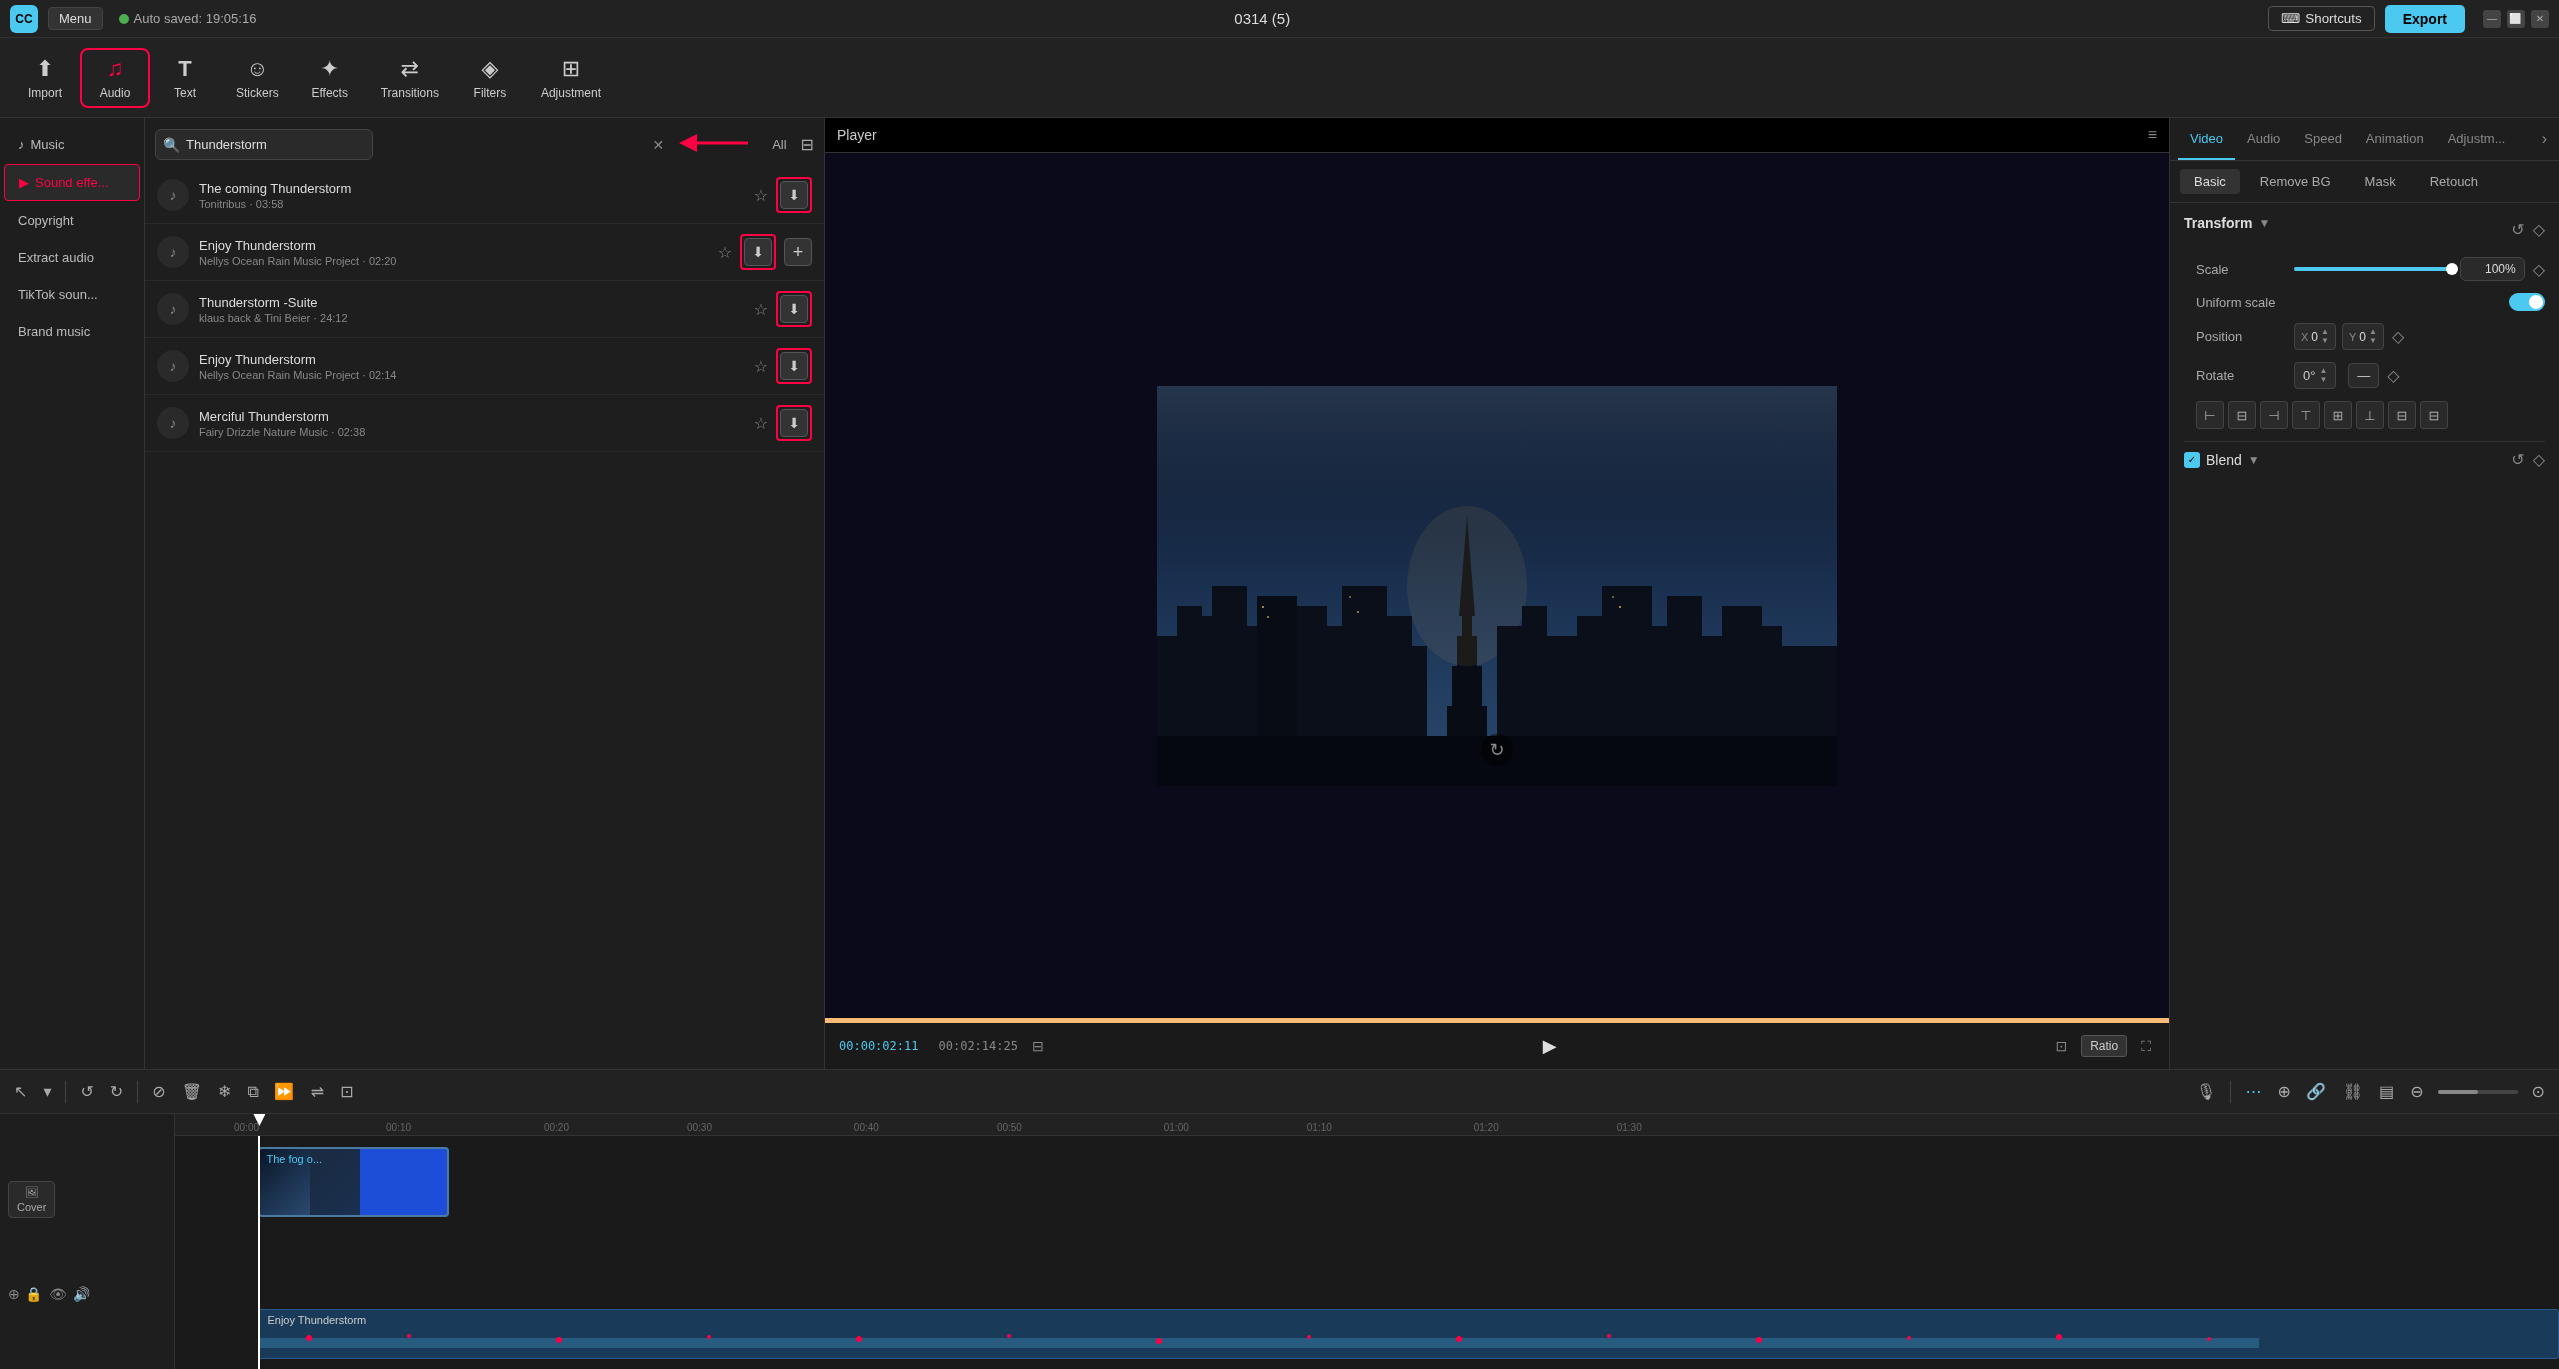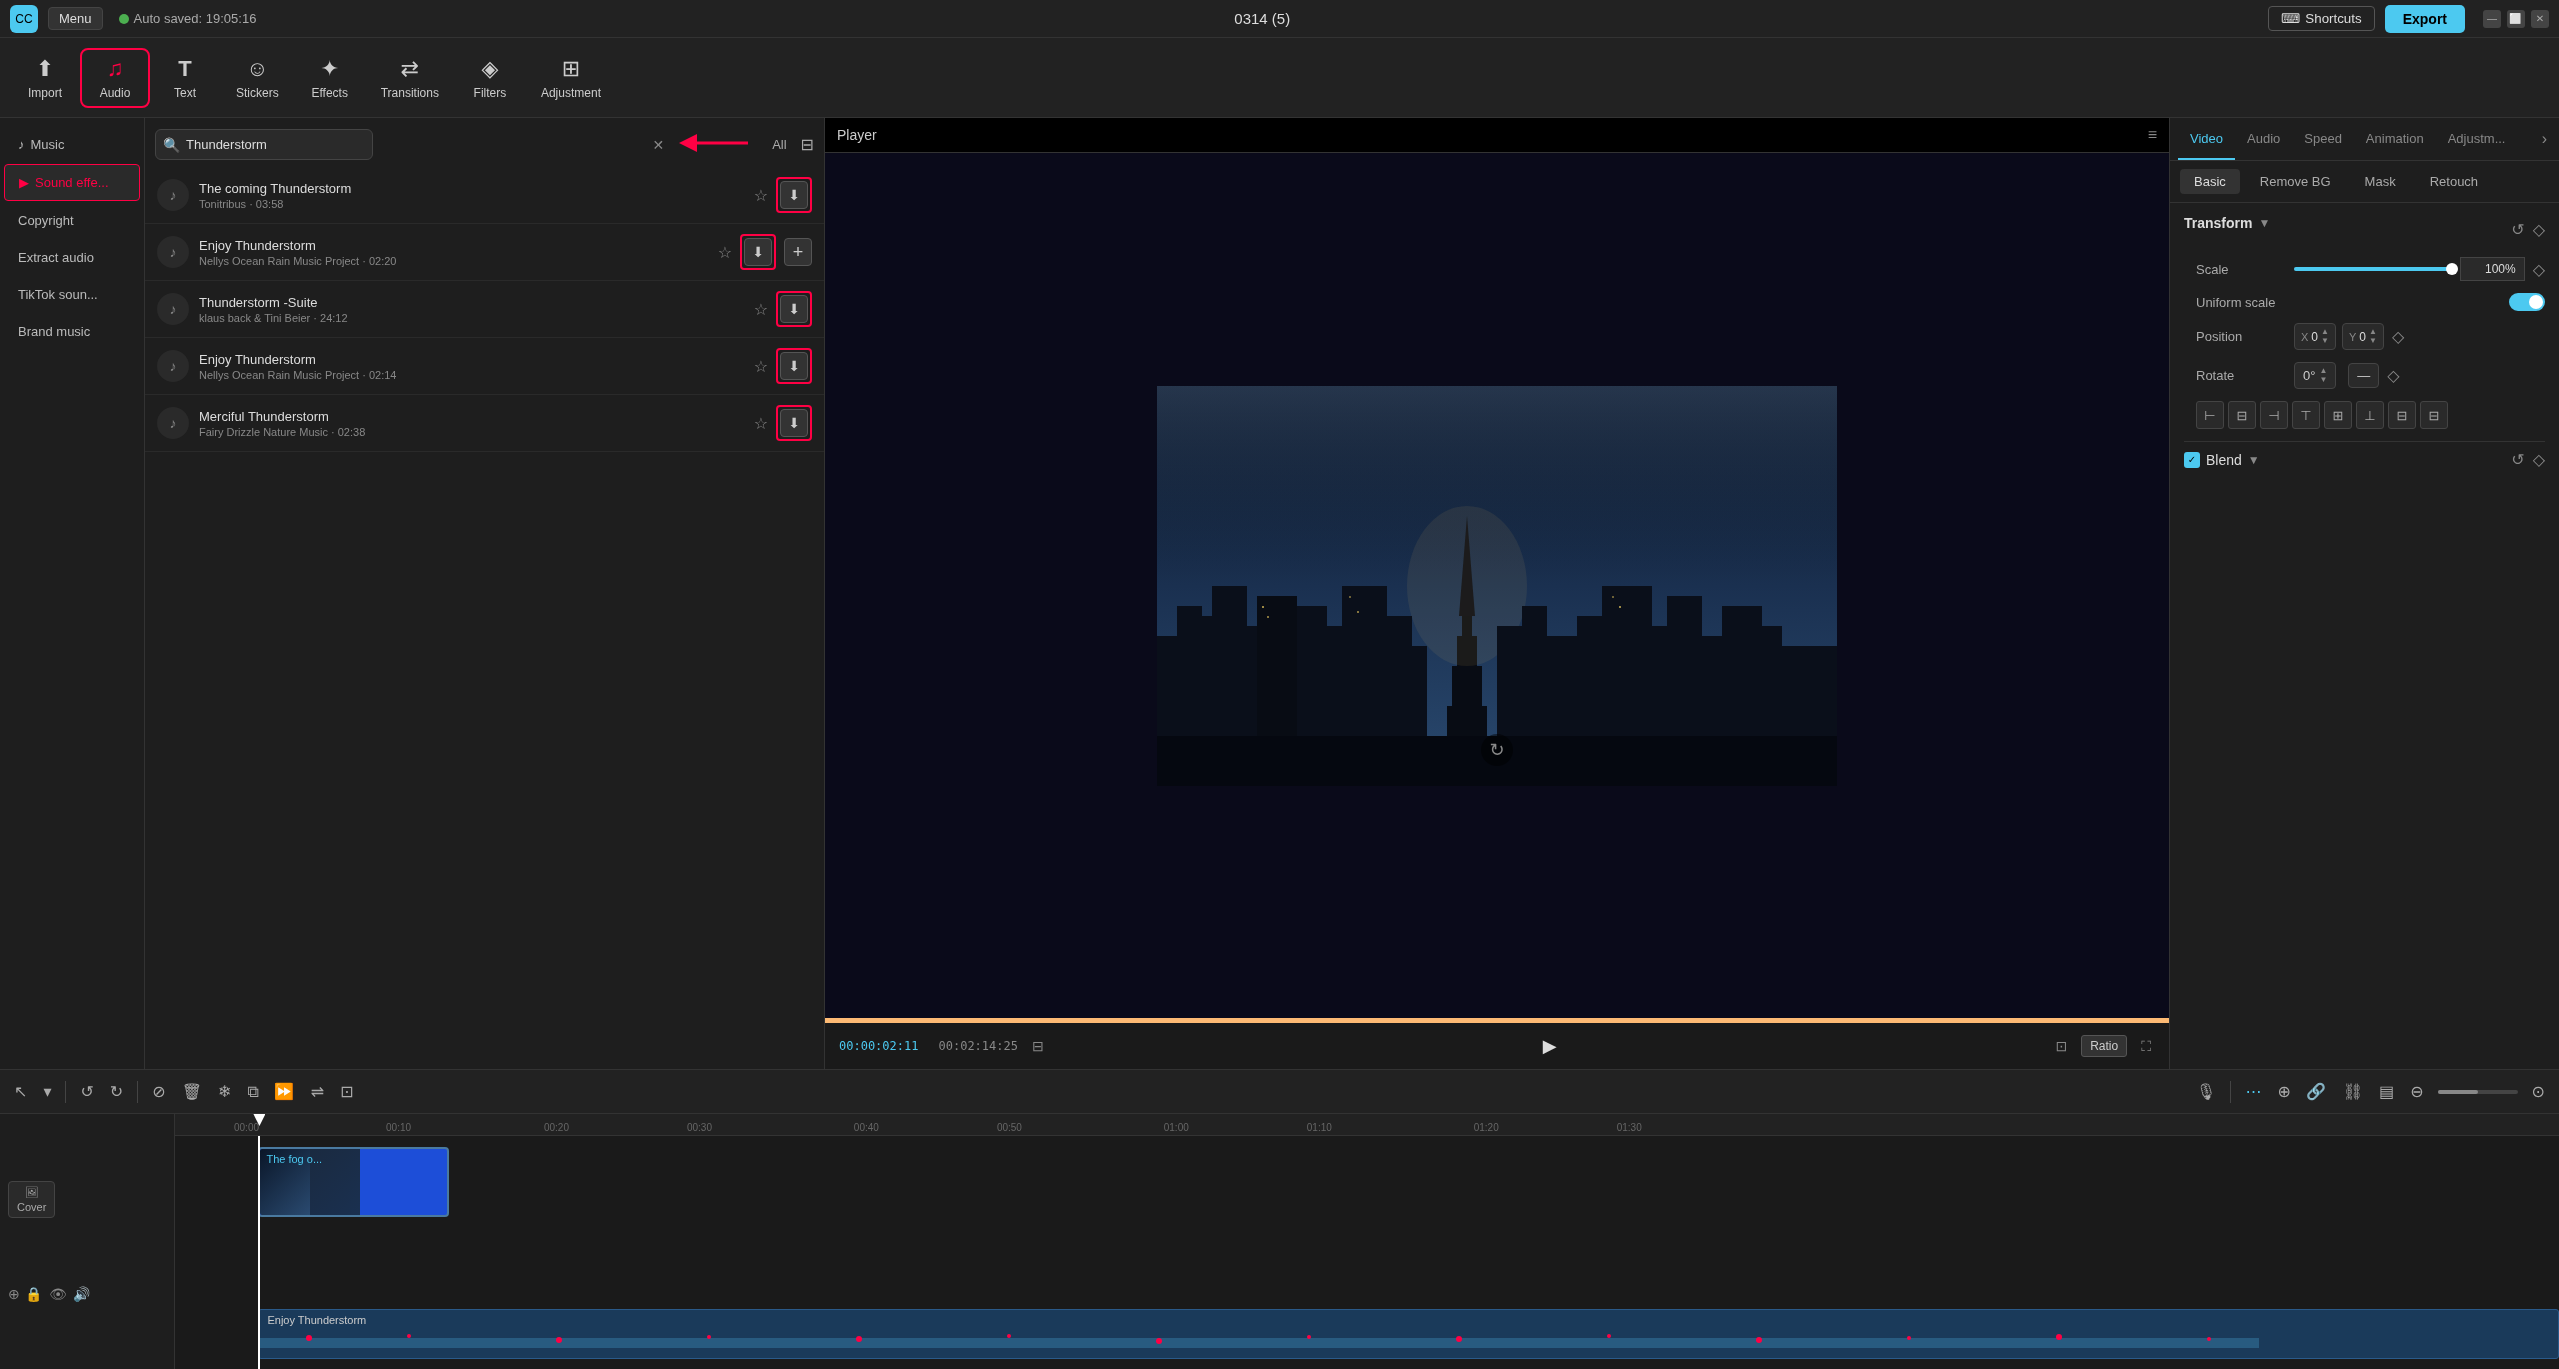--- a/index.html
+++ b/index.html
@@ -32,21 +32,21 @@
       color: #fff;
       font-weight: bold;
       font-size: 15px;
       margin-right: 10px;
     }
     .logo-icon {
       width: 28px; height: 28px;
       background: #4cc9f0;
       border-radius: 6px;
       display: flex; align-items: center; justify-content: center;
-      color: #000; font-size: 12px; font-weight: normal;
+      color: #000; font-size: 12px; font-weight: bold;
     }
     .menu-btn {
       background: #333;
       border: 1px solid #444;
       color: #ddd;
       padding: 3px 10px;
       border-radius: 4px;
       cursor: pointer;
       font-size: 13px;
     }
@@ -420,21 +420,21 @@
       width: 12px; height: 12px;
       background: #fff;
       border-radius: 50%;
       position: absolute;
       top: -4px;
       transform: translateX(-50%);
     }
     .prop-value-box {
       background: #2a2a2a;
       border: 1px solid #444;
-      border-radius: 0;
+      border-radius: 6px;
       padding: 4px 8px;
       color: #ddd;
       font-size: 12px;
       width: 65px;
       text-align: right;
     }
     .toggle-switch {
       width: 36px; height: 18px;
       background: #4cc9f0;
       border-radius: 9px;

